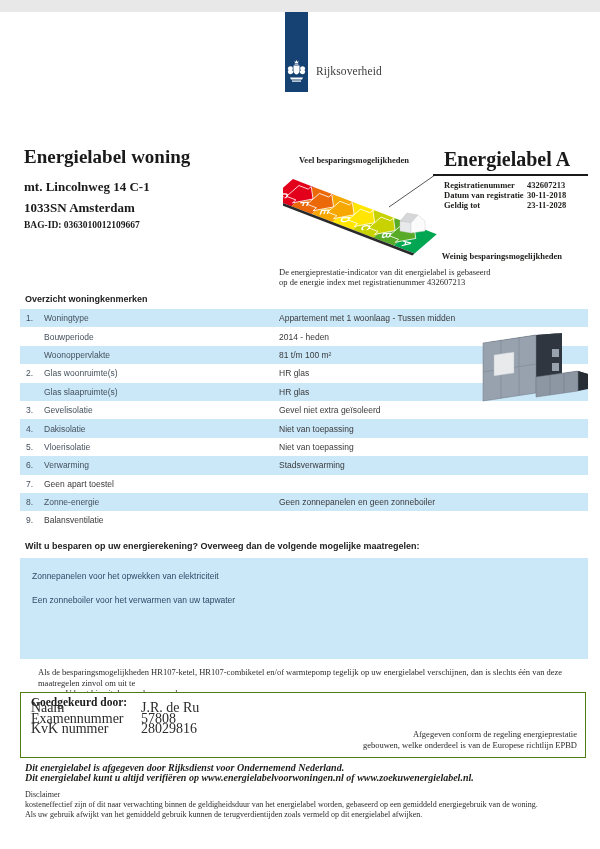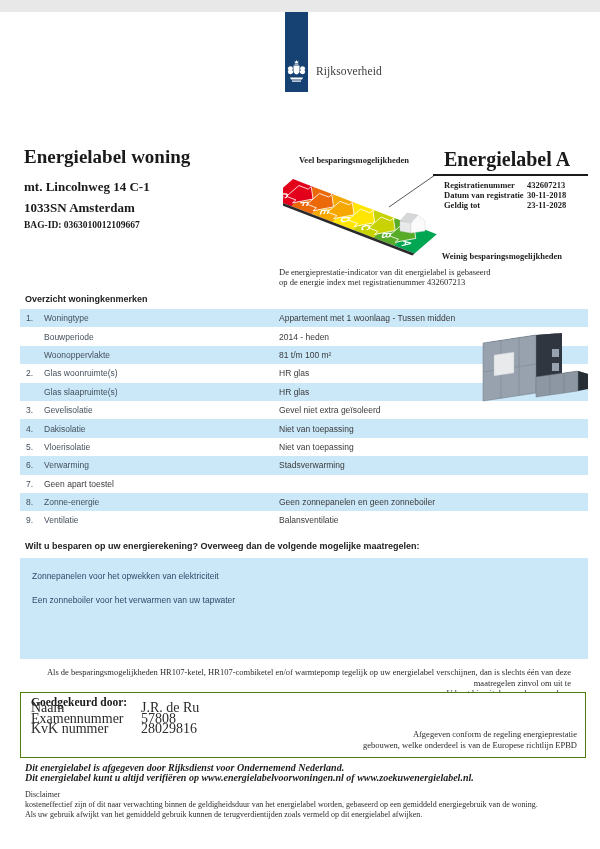--- a/index.html
+++ b/index.html
@@ -33,21 +33,21 @@
   .trow { position:relative; display:flex; align-items:center; height:18.4px; color:#44505c; }
   .trow.shaded { background:var(--row-blue,#cbe8f9); }
   .trow .tnum { width:24px; padding-left:6px; }
   .trow .tlabel { width:235px; }
   .trow .tvalue { color:#3a3a3a; }
   .building-svg { position:absolute; left:480px; top:299px; }
   
   .measures-heading { position:absolute; left:25px; top:529px; font-family:"Liberation Sans", sans-serif; font-size:9px; font-weight:bold; color:#222; }
   .measures-box { position:absolute; left:20px; top:546px; width:568px; height:101px; background:var(--row-blue,#cbe8f9); padding:13px 12px; }
   .measures-box .mitem { font-family:"Liberation Sans", sans-serif; font-size:8.5px; color:#2d4a66; margin-bottom:14px; }
-  .measures-note { position:absolute; left:19px; top:655px; width:552px; font-size:8.5px; line-height:10.5px; color:#2b2b2b;text-align:right; }
+  .measures-note { position:absolute; left:38px; top:655px; width:552px; font-size:8.5px; line-height:10.5px; color:#2b2b2b; }
   
   .approval { position:absolute; left:20px; top:680px; width:566px; height:66px; border:1px solid #4d7c0f; background:#fff; }
   .approval .ahead { position:absolute; left:10px; top:3px; font-size:11.5px; font-weight:bold; color:#1a1a1a; }
   .approval .arows { position:absolute; left:10px; top:10px; font-size:14px; line-height:10.5px; color:#2b2b2b; }
   .approval .arow { display:flex; }
   .approval .arow .al { width:110px; }
   .approval .aconform { position:absolute; right:8px; bottom:7px; text-align:right; font-size:8.5px; line-height:10.5px; color:#2b2b2b; }
   
   .foot-bold { position:absolute; left:25px; font-size:10px; font-weight:bold; color:#1d1d1b;font-style:italic; }
   .foot-plain { position:absolute; left:25px; width:556px; font-size:8px; line-height:9.5px; color:#2b2b2b; }
@@ -185,21 +185,20 @@
         <span class="tnum">7.</span>
         <span class="tvalue">Geen apart toestel</span>
       </div>
       <div class="trow shaded">
         <span class="tnum">8.</span>
         <span class="tlabel">Zonne-energie</span>
         <span class="tvalue">Geen zonnepanelen en geen zonneboiler</span>
       </div>
       <div class="trow">
         <span class="tnum">9.</span>
-        <span class="tlabel">Ventilatie</span>
         <span class="tvalue">Balansventilatie</span>
       </div>
     </div>
   <svg class="building-svg" width="110" height="100" viewBox="0 0 110 100">
     <polygon points="3,32 56,24 82,22 29,30" fill="#3f4953"></polygon>
     <polygon points="56,24 82,22 82,72 56,82" fill="#2f363f"></polygon>
     <rect x="72" y="38" width="7" height="8" fill="#98a2ae"></rect>
     <rect x="72" y="52" width="7" height="8" fill="#98a2ae"></rect>
     <polygon points="3,32 56,24 56,82 3,90" fill="#98a2ae" stroke="#6f7884" stroke-width="0.5"></polygon>
     <line x1="21" y1="29.3" x2="21" y2="87.3" stroke="#7e8894" stroke-width="0.6"></line>

